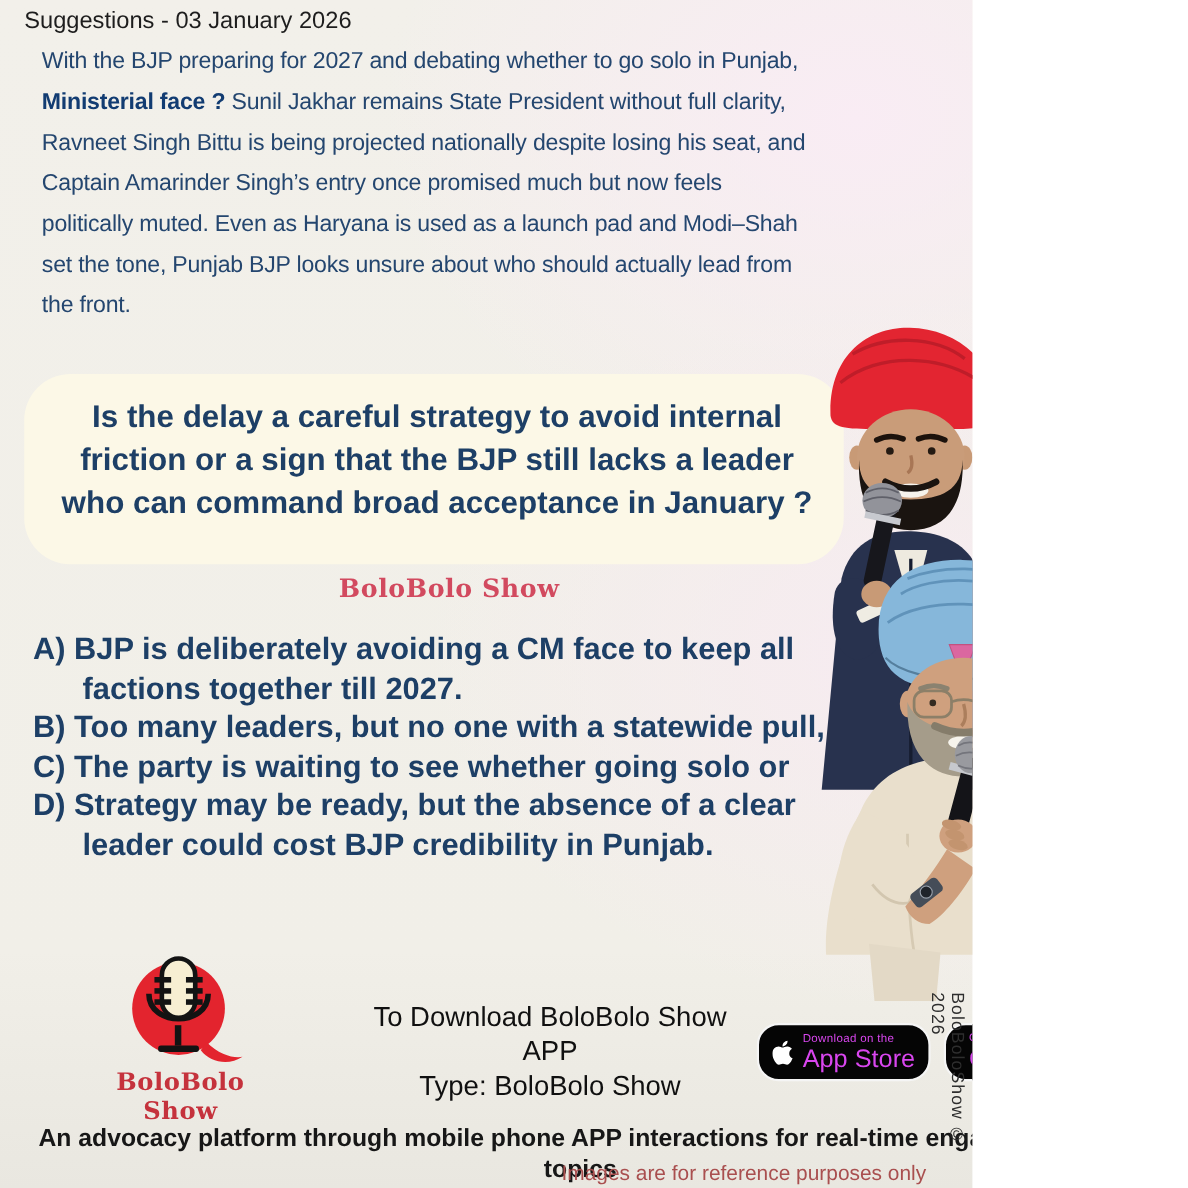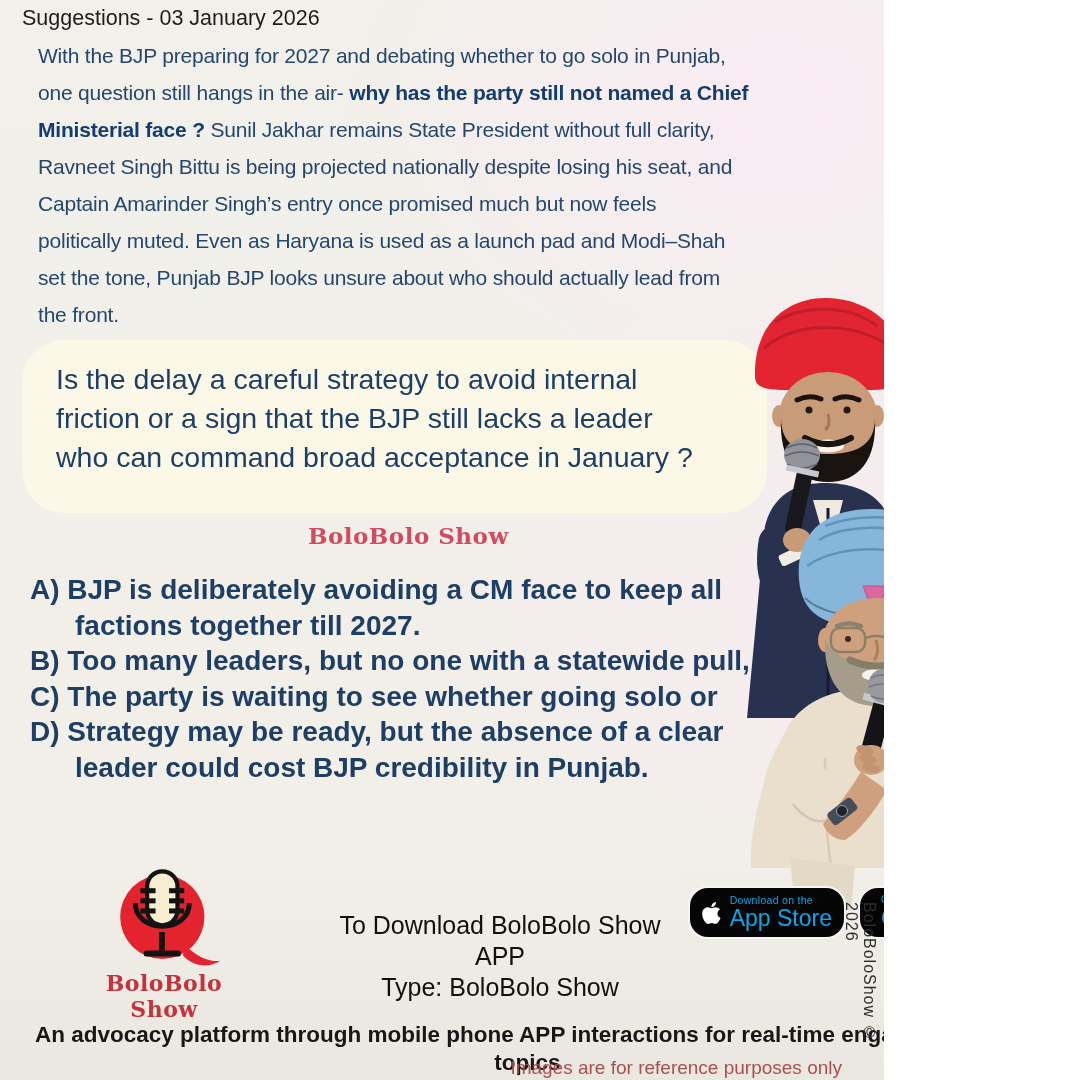--- a/index.html
+++ b/index.html
@@ -9,32 +9,32 @@
     background:
       radial-gradient(ellipse 620px 480px at 88% 10%, #f9ecf4 0%, rgba(249,236,244,0) 70%),
       radial-gradient(ellipse 700px 500px at 95% 55%, #f7ebf1 0%, rgba(247,235,241,0) 65%),
       linear-gradient(180deg,#f2f0ea 0%,#f1efe8 80%,#e9e7e0 100%);
   }
   .date-line{position:absolute;left:22px;top:6px;font-size:21.5px;color:#1d1d1d;}
   .intro{position:absolute;left:38px;top:37px;font-size:21px;line-height:37px;color:#24466f;letter-spacing:-0.2px;}
   .intro .iline{white-space:nowrap;}
   .intro b{color:#123c72;font-weight:700;}
   .qbox{position:absolute;left:22px;top:340px;width:745px;height:173px;background:#fcf8e7;border-radius:42px;}
-  .qbox .qtext{position:absolute;left:34px;top:20px;font-size:28.5px;line-height:39px;font-weight:400;color:#1d3f66;}
+  .qbox .qtext{position:absolute;left:34px;top:20px;font-size:28.5px;line-height:39px;font-weight:700;color:#1d3f66;text-align:center;}
   .qbox .qtext span{display:block;white-space:nowrap;}
   .watermark{position:absolute;left:308px;top:522px;font-family:"DejaVu Serif",serif;font-weight:700;font-size:23px;color:#d24a5f;letter-spacing:0.5px;}
   .options{position:absolute;left:30px;top:572px;font-size:28px;line-height:35.5px;font-weight:700;color:#1d3f66;}
   .opt span{display:block;white-space:nowrap;}
   .opt .l2{padding-left:45px;}
   .figures{position:absolute;left:735px;top:288px;width:345px;height:625px;}
   .logo{position:absolute;left:84px;top:864px;width:160px;text-align:center;}
   .logo-text{font-family:"DejaVu Serif",serif;font-weight:700;font-size:22px;color:#c5323c;margin-top:-2px;letter-spacing:0.5px;}
   .download{position:absolute;left:320px;top:910px;width:360px;text-align:center;font-size:25px;line-height:31px;color:#101010;}
-  .badge{position:absolute;top:886px;height:53px;background:#050505;border:2px solid #f5f5f5;border-radius:20px;
-    display:flex;align-items:center;padding:0 12px;box-sizing:border-box;color:#0ea5e9;}
+  .badge{position:absolute;top:930px;height:53px;background:#050505;border:2px solid #f5f5f5;border-radius:20px;
+    display:flex;align-items:center;padding:0 12px;box-sizing:border-box;color:#d946ef;}
   .badge.appstore{left:688px;width:158px;}
   .badge.gplay{left:858px;width:160px;}
   .badge .txt{margin-left:9px;display:flex;flex-direction:column;justify-content:center;}
   .badge .small{font-size:10.5px;line-height:12px;letter-spacing:0.3px;}
   .badge .big{font-size:23px;line-height:25px;font-weight:400;white-space:nowrap;}
   .gplay .small{letter-spacing:1px;font-size:10px;}
   .tagline{position:absolute;left:10px;top:1001px;width:1035px;text-align:center;font-size:22.5px;line-height:27.5px;font-weight:700;color:#171717;}
   .tagline span{display:block;margin-top:20px;}
   .vcopy{position:absolute;right:6px;top:902px;height:170px;writing-mode:vertical-rl;text-orientation:mixed;
     font-size:16px;color:#2e2e2e;letter-spacing:1px;}
@@ -42,21 +42,20 @@
 </style>
 </head>
 <body>
 
 <div class="poster">
 
   <div class="date-line">Suggestions - 03 January 2026</div>
 
   <div class="intro">
     <div class="iline"><span>With the BJP preparing for 2027 and debating whether to go solo in Punjab,</span></div>
-    <div class="iline"><span>one question still hangs in the air- </span><b>why has the party still not named a Chief</b></div>
     <div class="iline"><b>Ministerial face ? </b><span>Sunil Jakhar remains State President without full clarity,</span></div>
     <div class="iline"><span>Ravneet Singh Bittu is being projected nationally despite losing his seat, and</span></div>
     <div class="iline"><span>Captain Amarinder Singh’s entry once promised much but now feels</span></div>
     <div class="iline"><span>politically muted. Even as Haryana is used as a launch pad and Modi–Shah</span></div>
     <div class="iline"><span>set the tone, Punjab BJP looks unsure about who should actually lead from</span></div>
     <div class="iline"><span>the front.</span></div>
   </div>
 
   <div class="qbox">
     <div class="qtext">

